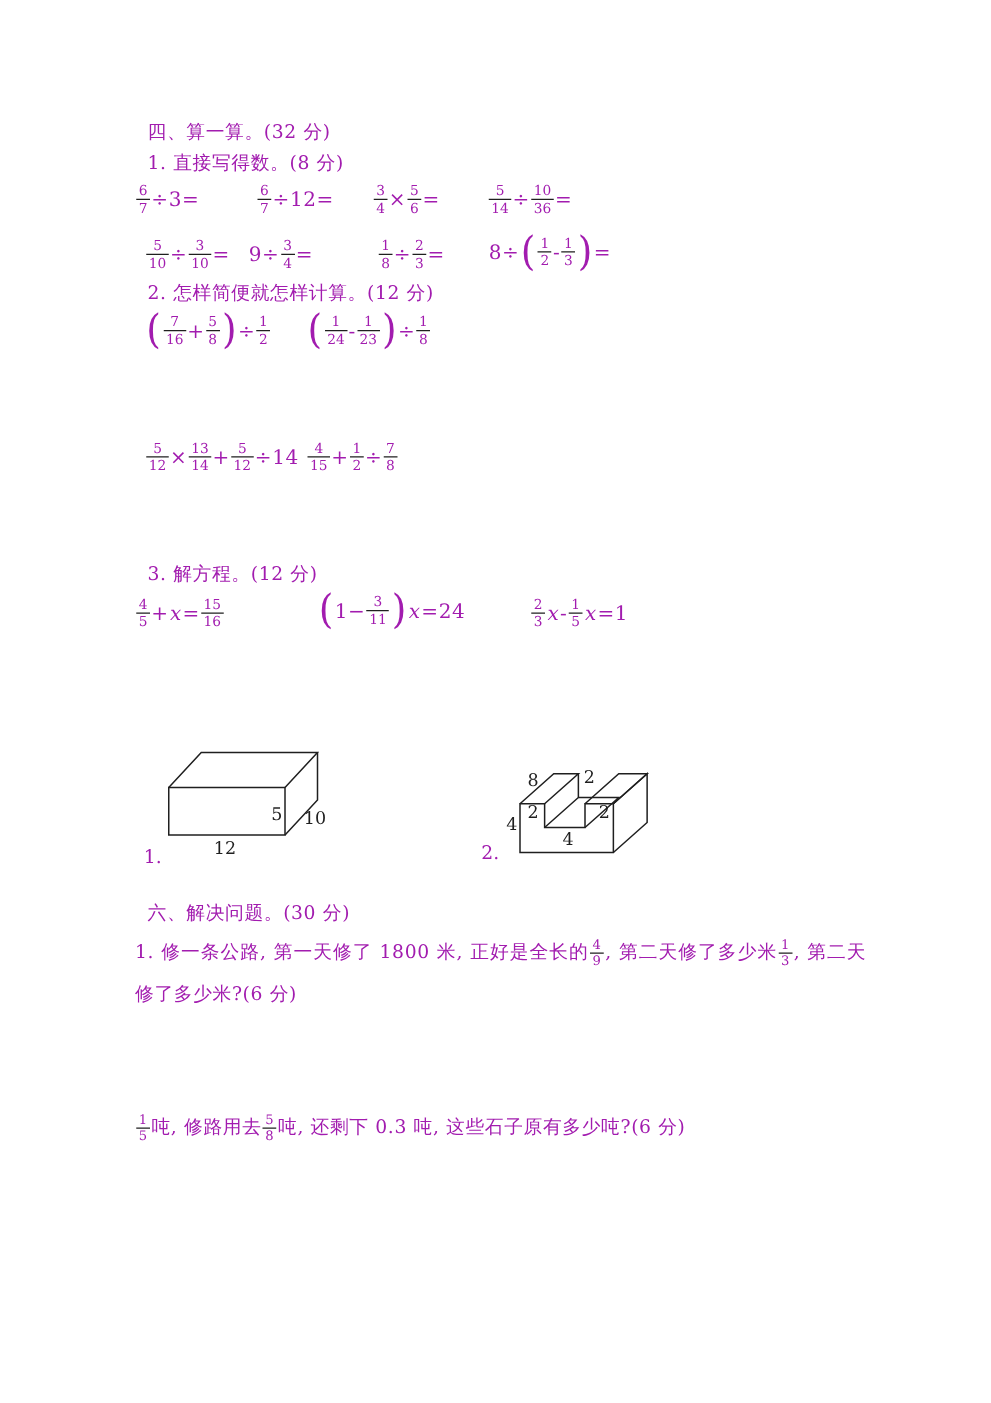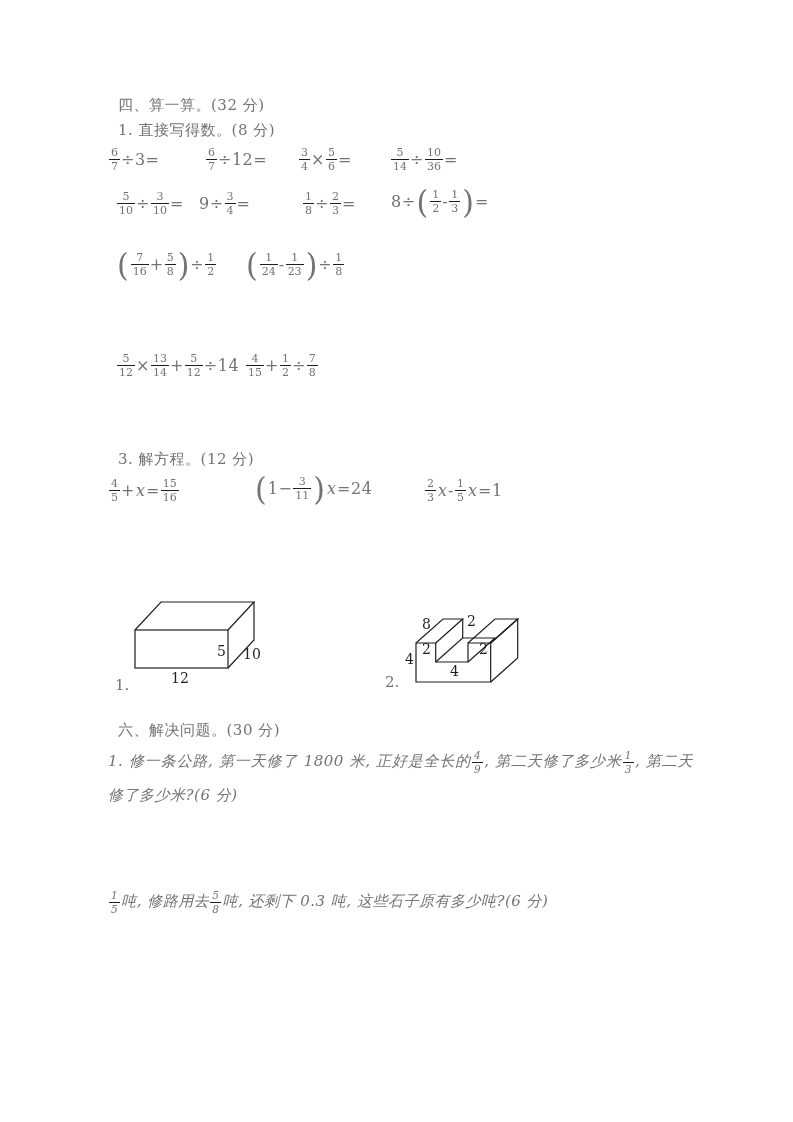--- a/index.html
+++ b/index.html
@@ -1,20 +1,20 @@
 <!DOCTYPE html>
 <html><head>
 <meta charset="utf-8">
 <style>
   html,body{margin:0;padding:0;background:#ffffff;}
   .page{
     position:relative;
     width:793px;height:1122px;
     background:#ffffff;
-    color:#737373;
+    color:#a21caf;
     font-family:"DejaVu Serif","Liberation Serif",serif;
     overflow:hidden;
   }
   .heading{
     position:absolute;
     font-size:15px;
     white-space:nowrap;
     letter-spacing:0.5px;
   }
   
@@ -46,21 +46,20 @@
     transform:scaleY(1.08);
   }
   .mi{font-style:italic;line-height:1;margin:0 1px;}
   
   .ptext{
     position:absolute;
     font-size:15px;
     line-height:34px;
     text-align:justify;
     letter-spacing:0.5px;
-    font-style:italic;
   }
   .ptext .frac{font-size:10.5px;line-height:1.15;}
   .figlabel{position:absolute;font-size:15px;}
   .fig{position:absolute;overflow:visible;}
   .fig text{
     font-family:"DejaVu Serif","Liberation Serif",serif;
     fill:#1f1f1f;
     font-size:14px;
     stroke:none;
   }
@@ -153,20 +152,21 @@
       </span>
       <span class="mtext">-</span>
       <span class="frac">
         <span class="fn">1</span>
         <span class="fd">3</span>
       </span>
       <span class="bigp">)</span>
       <span class="mtext">=</span>
     </div>
 
+  <div class="heading" style="left:118px;top:225px">2. 怎样简便就怎样计算。(12 分)</div>
   <div class="math" style="left:116px;top:251px">
       <span class="bigp">(</span>
       <span class="frac">
         <span class="fn">7</span>
         <span class="fd">16</span>
       </span>
       <span class="mtext">+</span>
       <span class="frac">
         <span class="fn">5</span>
         <span class="fd">8</span>

